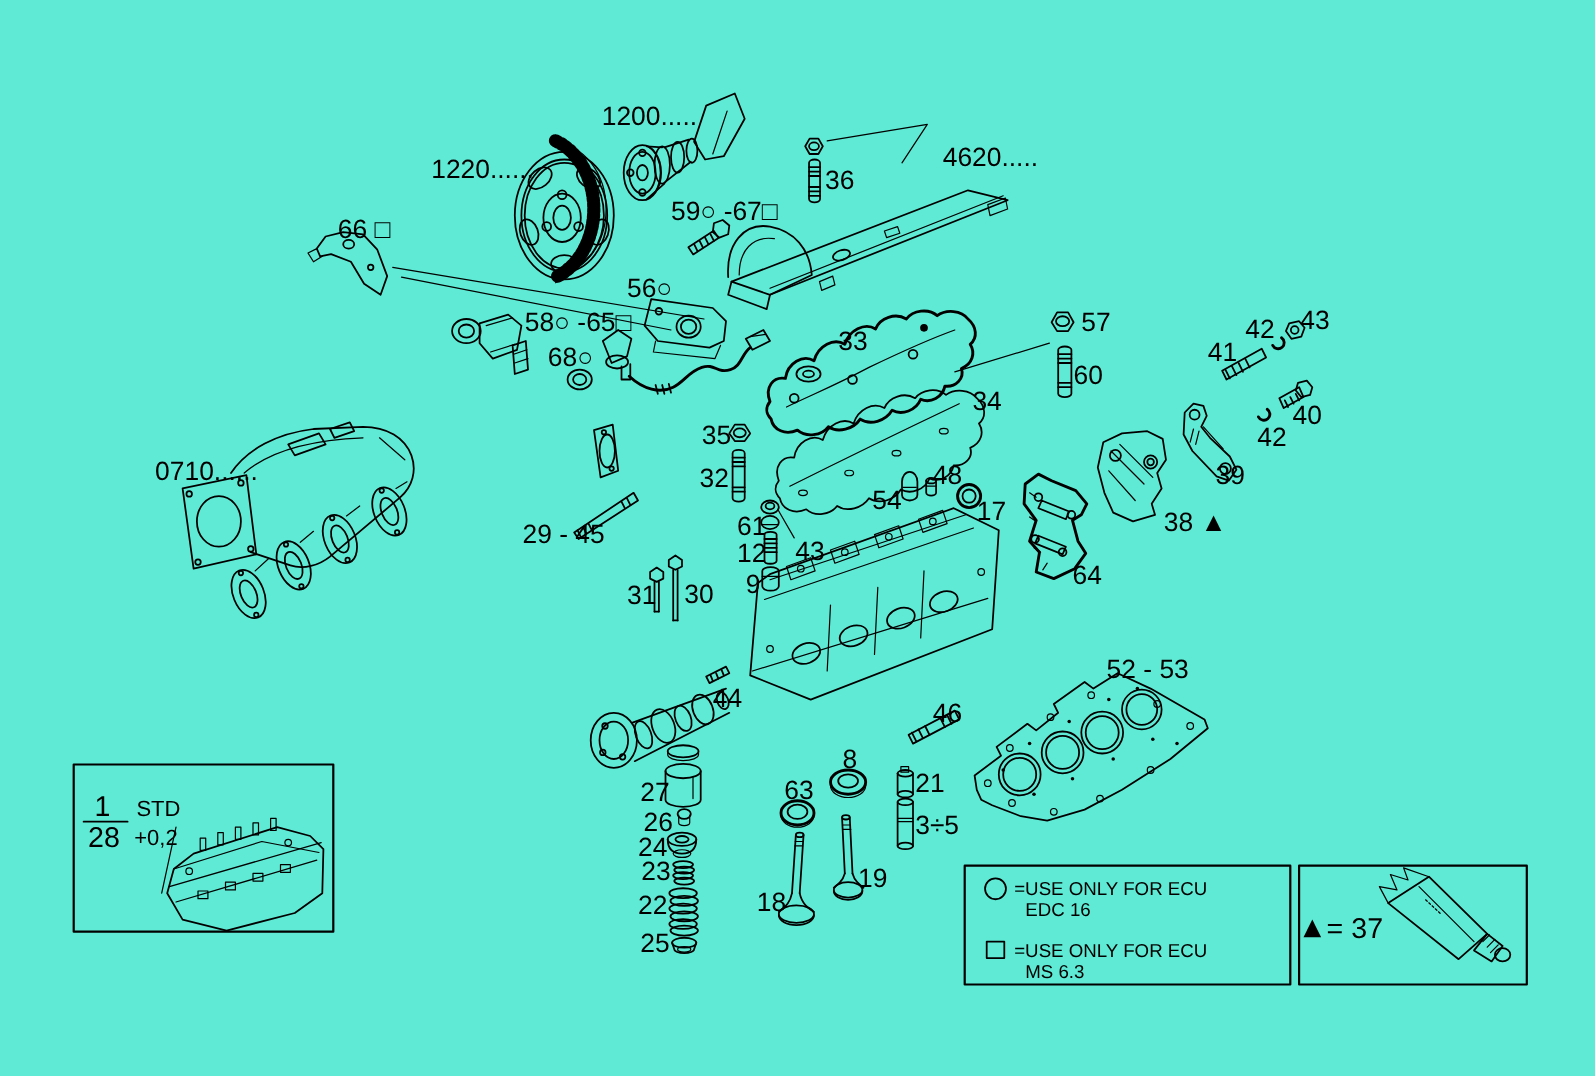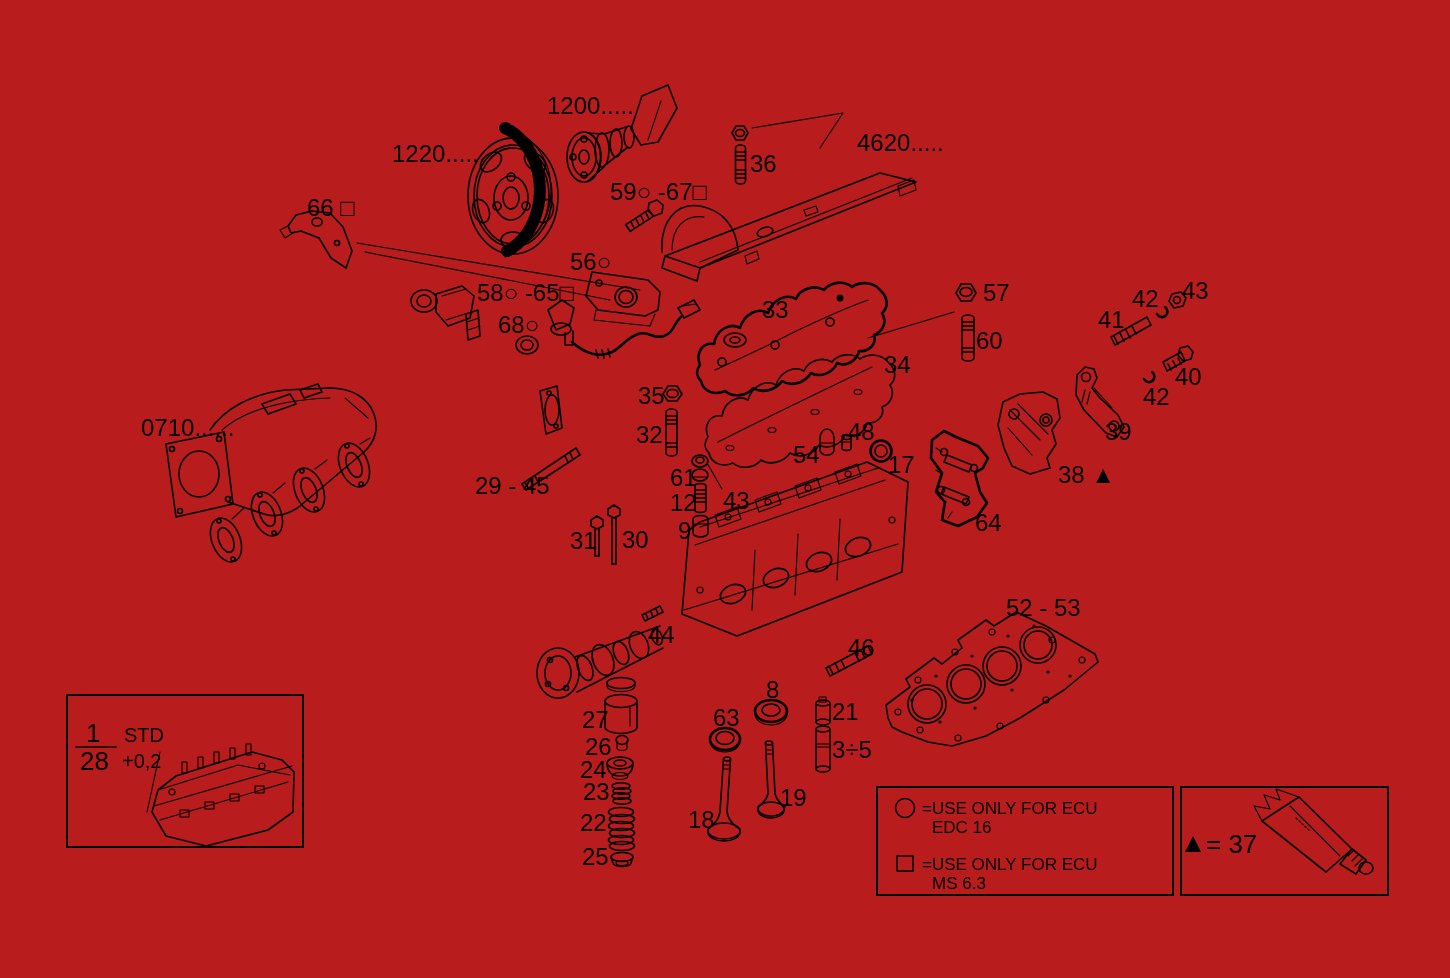--- a/index.html
+++ b/index.html
@@ -1,16 +1,16 @@
 <!DOCTYPE html>
 <html><head>
 <meta charset="utf-8">
 <style>
   html,body{margin:0;padding:0;background:#fff;}
-  #stage{position:relative;width:1450px;height:978px;background:#b91c1c;overflow:hidden;}
+  #stage{position:relative;width:1450px;height:978px;background:#5eead4;overflow:hidden;}
   svg text{font-family:"Liberation Sans","DejaVu Sans",sans-serif;fill:#000;stroke:none;}
   .callout{font-size:24px;}
   .legend-text{font-size:17px;}
   .big-label{font-size:26px;}
   .mid-label{font-size:20px;}
   svg path,svg line,svg circle,svg ellipse,svg rect,svg polyline,svg polygon{
     fill:none;stroke:#000;stroke-width:1.6;stroke-linejoin:round;stroke-linecap:round;}
   .bold{stroke-width:2.6;}
   .thin{stroke-width:1.1;}
   .leader{stroke-width:1.1;}

